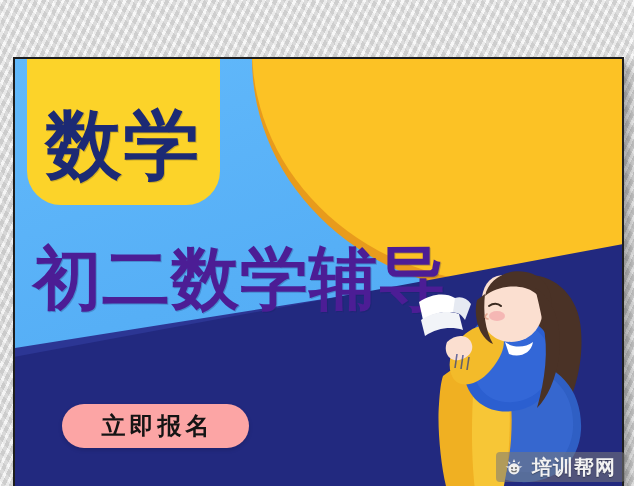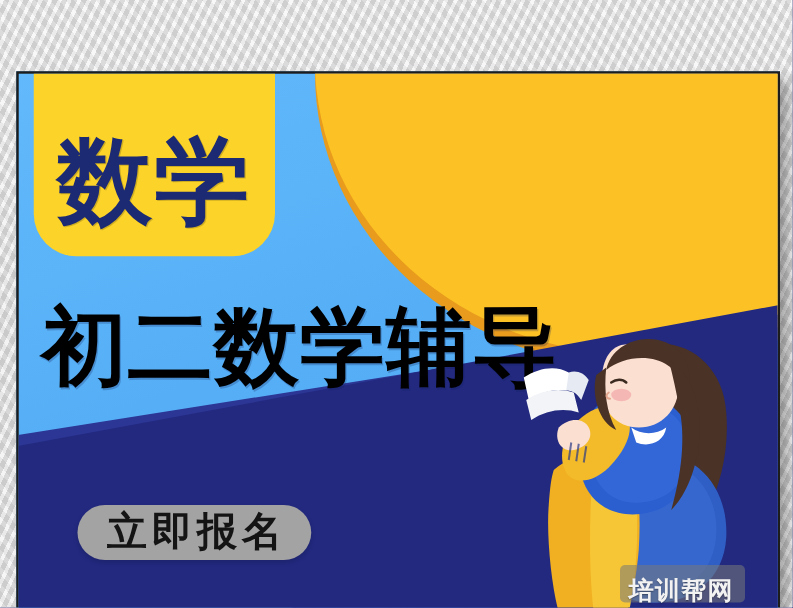--- a/index.html
+++ b/index.html
@@ -80,57 +80,56 @@
     letter-spacing:2px;
     padding-bottom:22px;
     text-shadow:1px 1px 0 rgba(0,0,0,.18);
     font-family:"DejaVu Sans","Liberation Sans",sans-serif;
   }
 
   
   .headline{
     position:absolute;left:18px;top:186px;
     font-size:68px;line-height:1;font-weight:700;
-    color:#000000;letter-spacing:1px;
+    color:#4c1d95;letter-spacing:1px;
     white-space:nowrap;
     text-shadow:1px 1px 0 rgba(20,30,90,.25);
   }
 
   
   .subtitle{
     position:absolute;left:22px;top:300px;
     font-size:22px;line-height:1;font-weight:700;
     color:#ffffff;letter-spacing:.5px;white-space:nowrap;
     text-shadow:0 1px 2px rgba(0,60,120,.28);
   }
 
   
   .cta{
     position:absolute;left:47px;top:345px;width:183px;height:44px;
-    background:#a3a3a3;border:none;border-radius:24px;
-    color:#141414;font-size:32px;font-weight:700;letter-spacing:4px;
+    background:#fca5a5;border:none;border-radius:24px;
+    color:#141414;font-size:24px;font-weight:700;letter-spacing:4px;
     display:flex;align-items:center;justify-content:center;
     cursor:pointer;
     box-shadow:0 2px 4px rgba(0,0,0,.15);
     font-family:"DejaVu Sans","Liberation Sans",sans-serif;
     padding-left:4px;
   }
 
   
   .illus{position:absolute;right:6px;bottom:0;width:215px;height:250px;}
   .illus svg{display:block;width:100%;height:100%;}
 
   
   .watermark{
     position:absolute;left:496px;top:452px;
     height:30px;padding:0 9px 0 7px;
     display:flex;align-items:center;gap:7px;
     background:rgba(120,120,120,.55);
     border-radius:4px;
-    flex-direction:column;
   }
   .wm-text{
     color:#f2f2f2;font-size:20px;font-weight:700;letter-spacing:1px;
     text-shadow:0 1px 1px rgba(0,0,0,.35);
   }
   .wm-icon{width:22px;height:22px;display:block;}
 </style>
 </head>
 <body>
 

